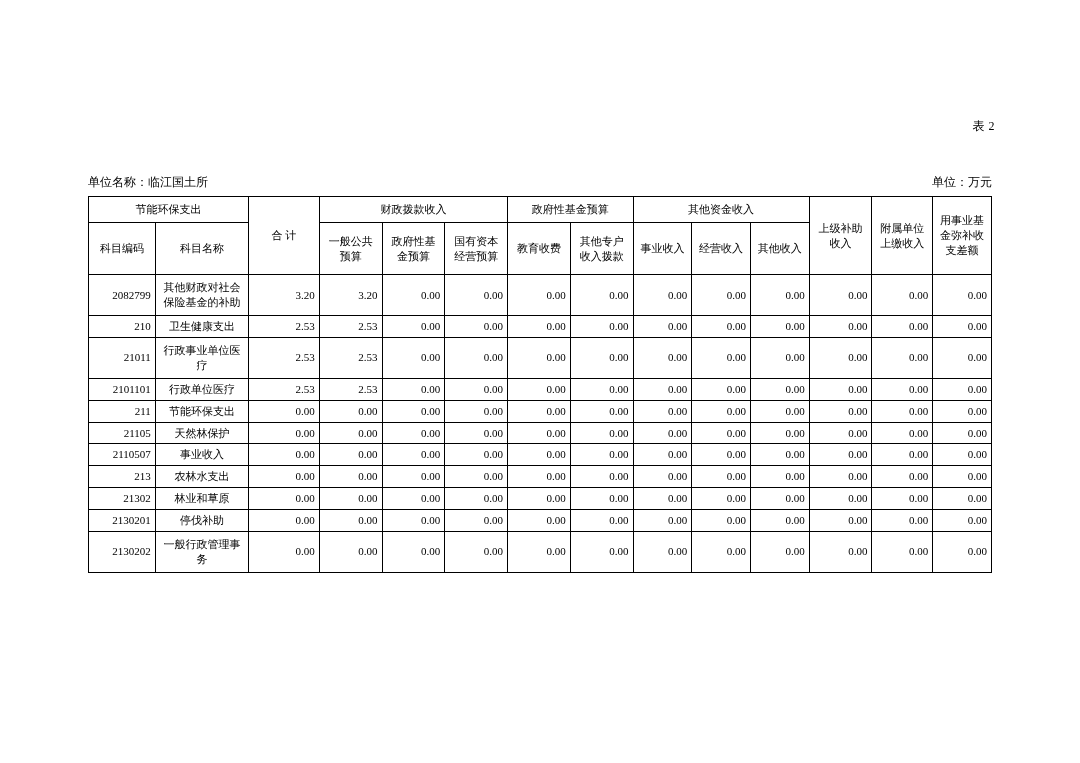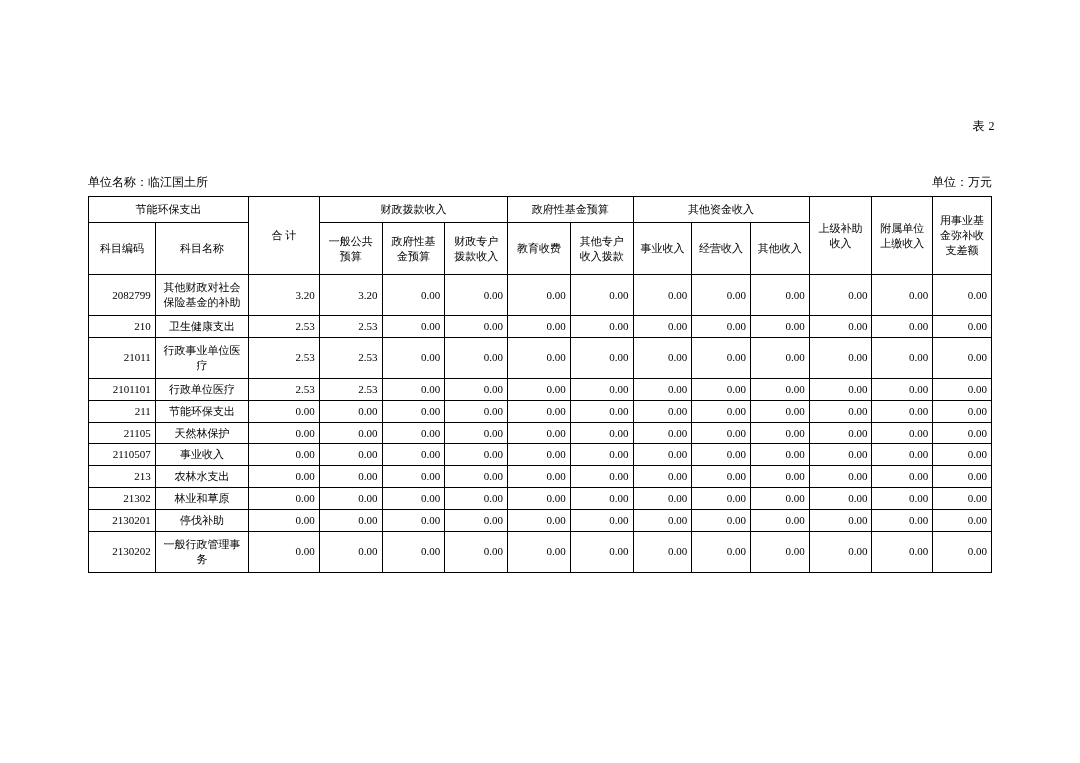--- a/index.html
+++ b/index.html
@@ -133,21 +133,21 @@
         <th colspan="3">其他资金收入</th>
         <th rowspan="2">上级补助收入</th>
         <th rowspan="2">附属单位上缴收入</th>
         <th rowspan="2">用事业基金弥补收支差额</th>
       </tr>
       <tr class="hdr-sub">
         <th>科目编码</th>
         <th>科目名称</th>
         <th>一般公共预算</th>
         <th>政府性基金预算</th>
-        <th>财政专户拨款收入</th>
+        <th>国有资本经营预算</th>
         <th>教育收费</th>
         <th>其他专户收入拨款</th>
         <th>事业收入</th>
         <th>经营收入</th>
         <th>其他收入</th>
       </tr>
     </thead>
     <tbody>
         <tr class="row-tall">
           <td class="code">2082799</td>

